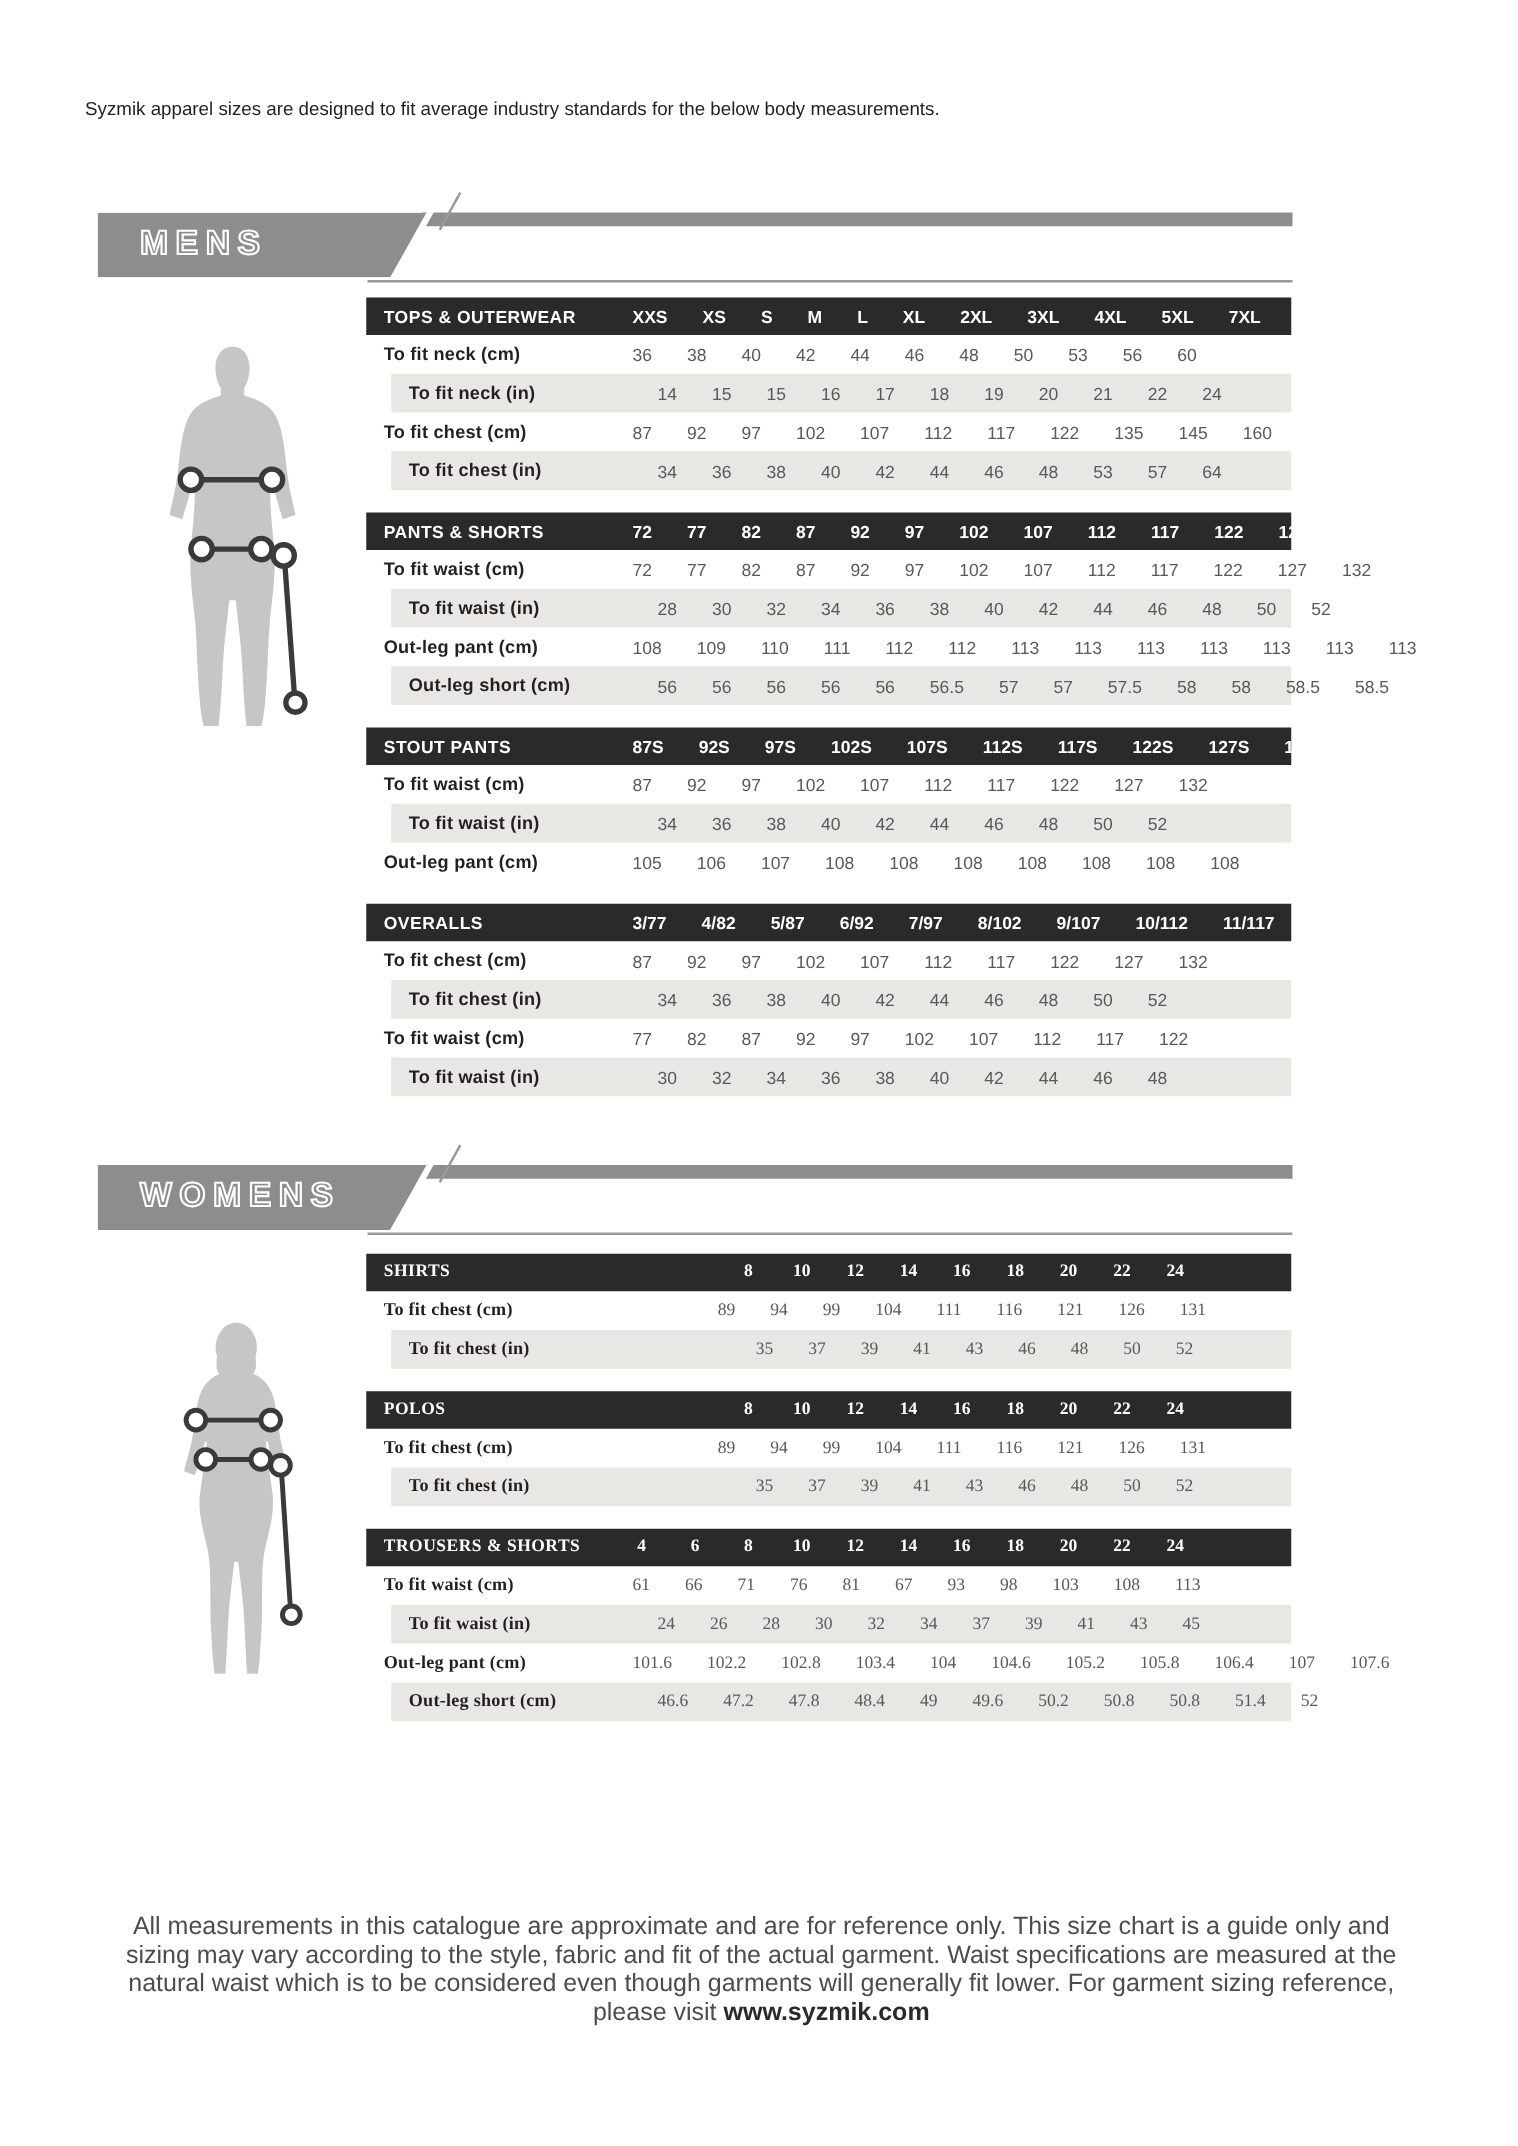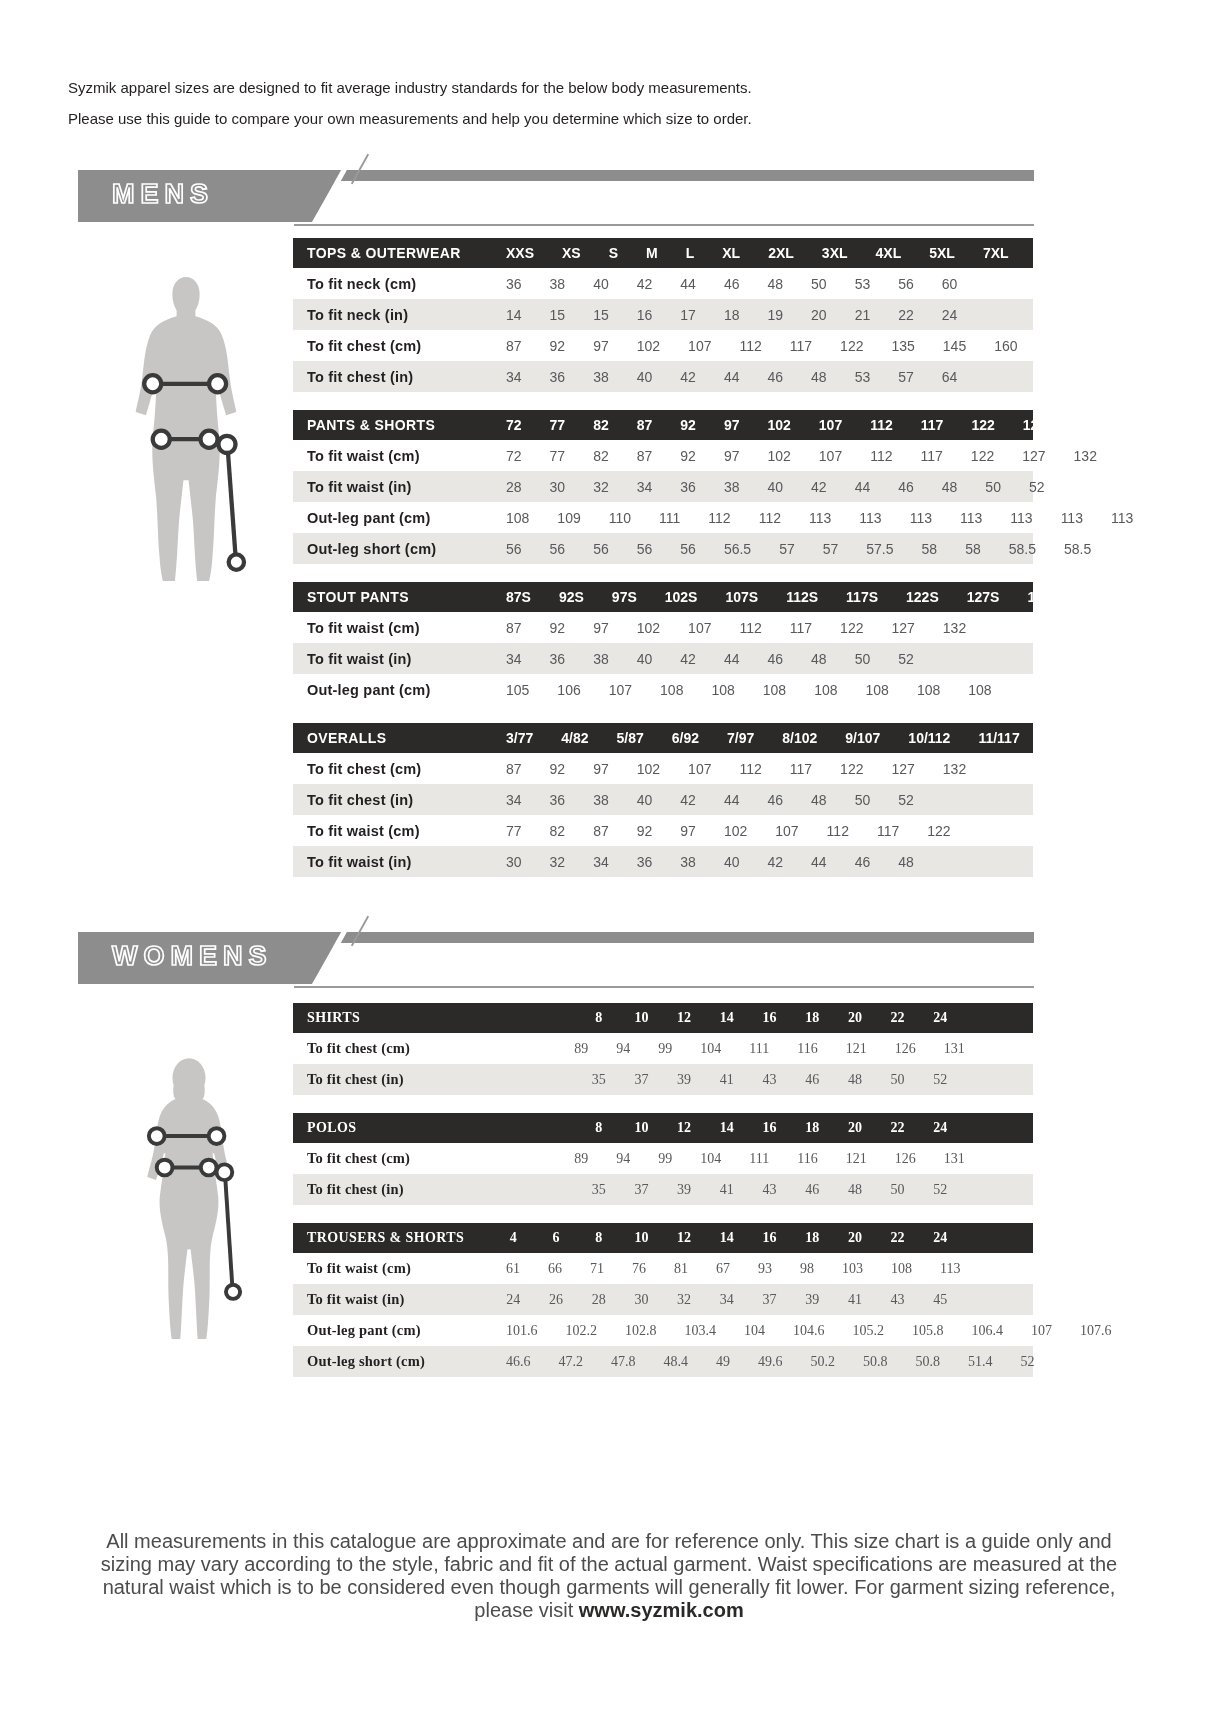--- a/index.html
+++ b/index.html
@@ -24,42 +24,42 @@
                   background:#ffffff; transform:rotate(29deg); }
   .banner-tail { position:absolute; left:281px; top:-16px; width:2px; height:34px;
                  background:#9a9a9a; transform:rotate(29deg); }
   .banner-underline { position:absolute; left:216px; right:0; bottom:0; height:2px; background:#9a9a9a; }
 
   
   .tables { position:absolute; left:293px; width:740px; }
   .size-table { margin-bottom:18px; }
   .trow { display:grid; grid-template-columns:185px repeat(13, 1fr); align-items:center; height:31px;gap:28px; }
   .trow.thead { background:#2b2a29; height:30px; }
-  .trow.alt { background:#e8e7e4; }
+  .trow.alt { background:#e8e7e4;margin-left:20px; }
   .cell.label { padding-left:14px; font-size:14.5px; font-weight:700; color:#231f20;
                 white-space:nowrap; letter-spacing:.2px; }
   .thead .cell.label { color:#ffffff; font-size:14px; letter-spacing:.4px; }
   .cell.val { text-align:center; font-size:14px; color:#58595b; white-space:nowrap; }
   .thead .cell.val { color:#ffffff; font-weight:700; }
 
   .figure { position:absolute; }
   .sil { fill:#c7c6c4; }
   .mline { stroke:#3a3a3a; stroke-width:5; fill:none; }
   .mdot { fill:#ffffff; stroke:#3a3a3a; stroke-width:5; }
 
   .footer { position:absolute; left:78px; top:1530px; width:1062px;
             font-size:20px; line-height:23px; color:#4c4c4c;text-align:center; }
   .footer b { color:#2b2a29; }
 </style>
 </head>
 <body>
 
 <div class="page">
 
-  <p class="intro"><span>Syzmik apparel sizes are designed to fit average industry standards for the below body measurements.</span><br><span>Please use this guide to compare your own measurements and help you determine which size to order.</span></p>
+  <p class="intro"><span>Syzmik apparel sizes are designed to fit average industry standards for the below body measurements.</span><br></p>
 
   <div class="banner" style="top:168px;">
     <div class="banner-strip"></div>
     <div class="banner-block"></div>
     <span class="banner-title">MENS</span>
     <div class="banner-slash"></div>
     <div class="banner-tail"></div>
     <div class="banner-underline"></div>
   </div>
 

